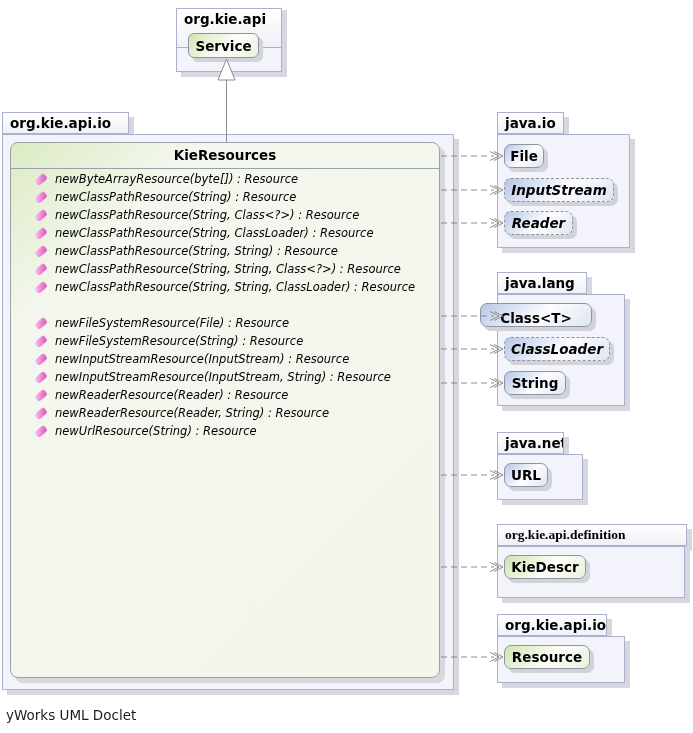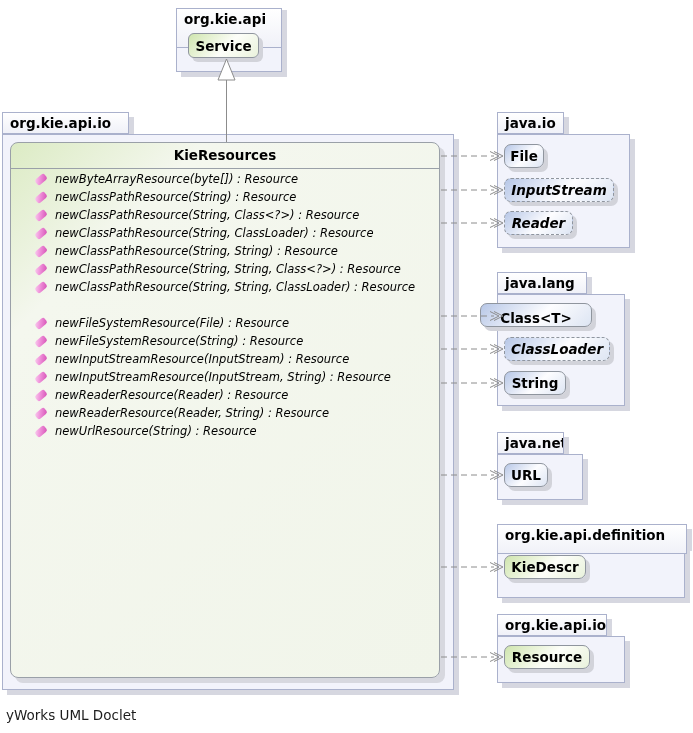--- a/index.html
+++ b/index.html
@@ -169,21 +169,21 @@
     </div>
     <div class="cls blue" style="left:504px;top:463px;width:44px;height:24px;">
       <span>URL</span>
     </div>
   </div>
 
   <div>
     <div class="shadow" style="left:502px;top:529px;width:190px;height:22px;"></div>
     <div class="shadow" style="left:502px;top:551px;width:188px;height:52px;"></div>
     <div class="pkg-body" style="left:497px;top:546px;width:188px;height:52px;"></div>
-    <div class="pkg-tab" style="left:497px;top:524px;width:190px;height:30px;">
+    <div class="pkg-tab" style="left:497px;top:524px;width:190px;height:22px;font-family:Liberation Serif, serif;">
       <span>org.kie.api.definition</span>
     </div>
     <div class="cls green" style="left:504px;top:555px;width:82px;height:24px;">
       <span>KieDescr</span>
     </div>
   </div>
 
   <div>
     <div class="shadow" style="left:502px;top:619px;width:110px;height:22px;"></div>
     <div class="shadow" style="left:502px;top:641px;width:128px;height:47px;"></div>

